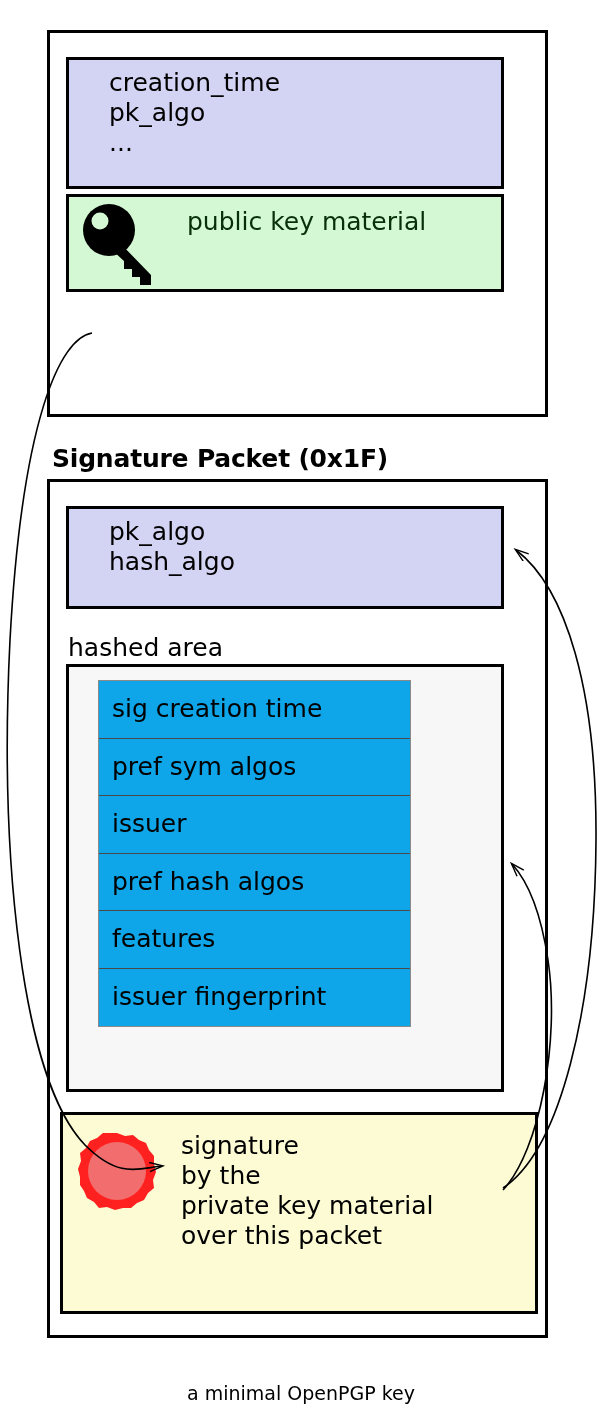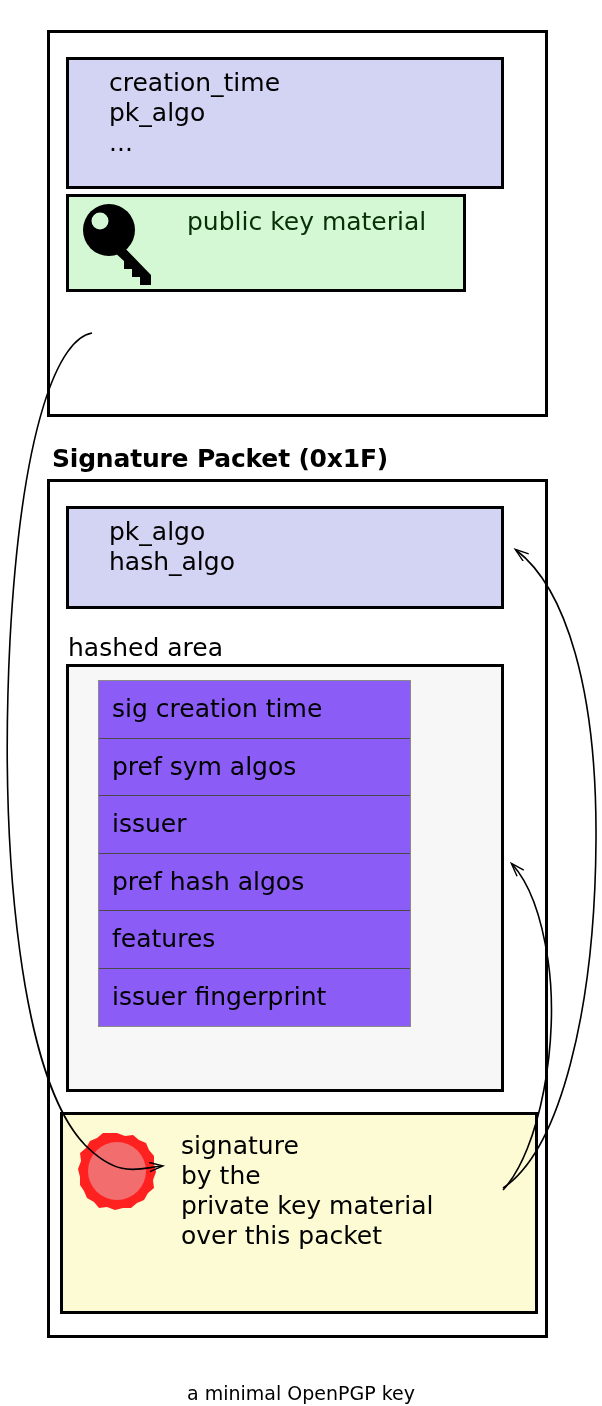--- a/index.html
+++ b/index.html
@@ -60,21 +60,21 @@
     box-sizing: border-box;
     border: 3px solid #000000;
     font-size: 25px;
     line-height: 30px;
   }
   .blue  { background: #d3d3f3; }
   .green { background: #d3f8d3; color: #083008; }
   .yellow{ background: #fcfbd4; }
 
   #pk-header-box  { left: 66px; top: 57px;  width: 438px; height: 132px; }
-  #pk-key-box     { left: 66px; top: 194px; width: 400px; height: 98px; text-align: right; }
+  #pk-key-box     { left: 66px; top: 194px; width: 438px; height: 98px; text-align: right; }
   #sig-header-box { left: 66px; top: 506px; width: 438px; height: 103px; }
   #sig-sign-box   { left: 60px; top: 1112px;width: 478px; height: 202px; }
 
   .field-text {
     position: absolute;
     left: 16px;
     top: 8px;
     white-space: pre-line;
     margin-left: 24px;
   }
@@ -103,21 +103,21 @@
     border: 3px solid #000000;
     background: #f7f7f7;
   }
   #subpackets {
     position: absolute;
     left: 29px;
     top: 13px;
     width: 313px;
     box-sizing: border-box;
     border: 1px solid #8a8a8a;
-    background: #8b5cf6;
+    background: #0ea5e9;
   }
   .subpacket-row {
     box-sizing: border-box;
     height: 57.5px;
     border-bottom: 1px solid #4a4a4a;
     font-size: 25px;
     line-height: 56px;
     padding-left: 13px;
     white-space: nowrap;
   }

